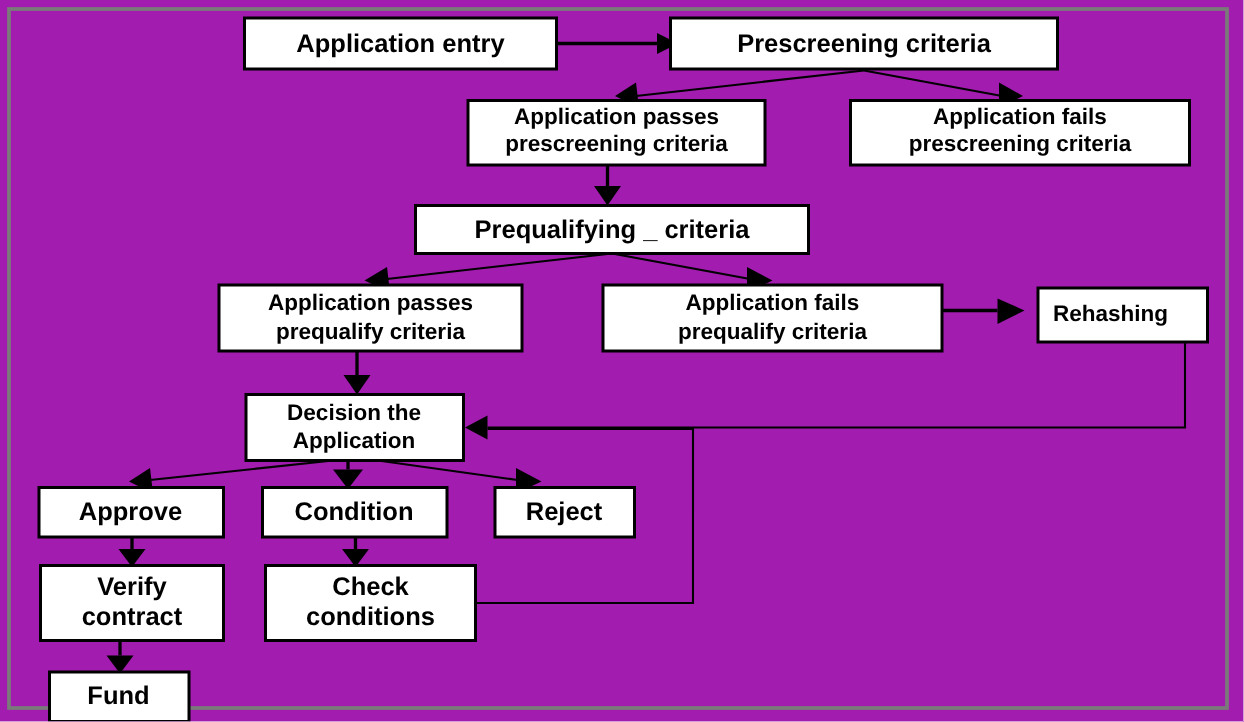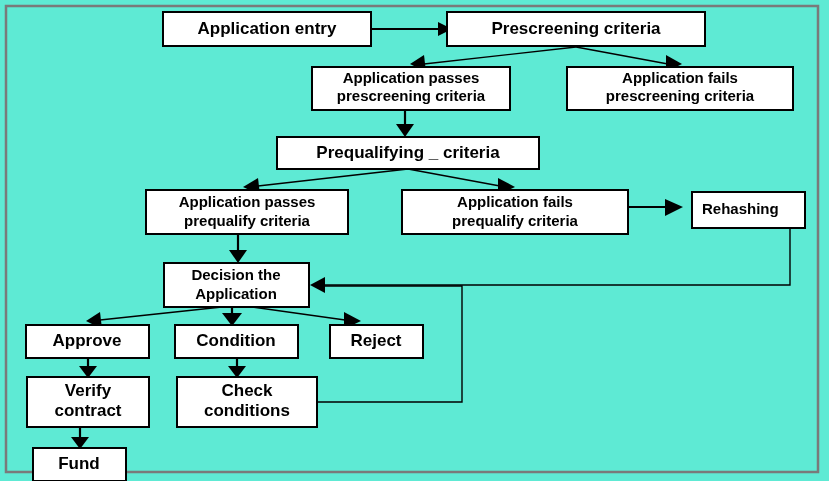--- a/index.html
+++ b/index.html
@@ -7,21 +7,21 @@
     padding: 0;
     background: #ffffff;
   }
   body {
     font-family: "Liberation Sans", sans-serif;
   }
   #canvas-wrap {
     position: relative;
     width: 829px;
     height: 481px;
-    background: #5eead4;
+    background: #a21caf;
     overflow: hidden;
   }
   svg#flow {
     display: block;
     width: 829px;
     height: 481px;
   }
   .node-rect {
     fill: #ffffff;
     stroke: #000000;

